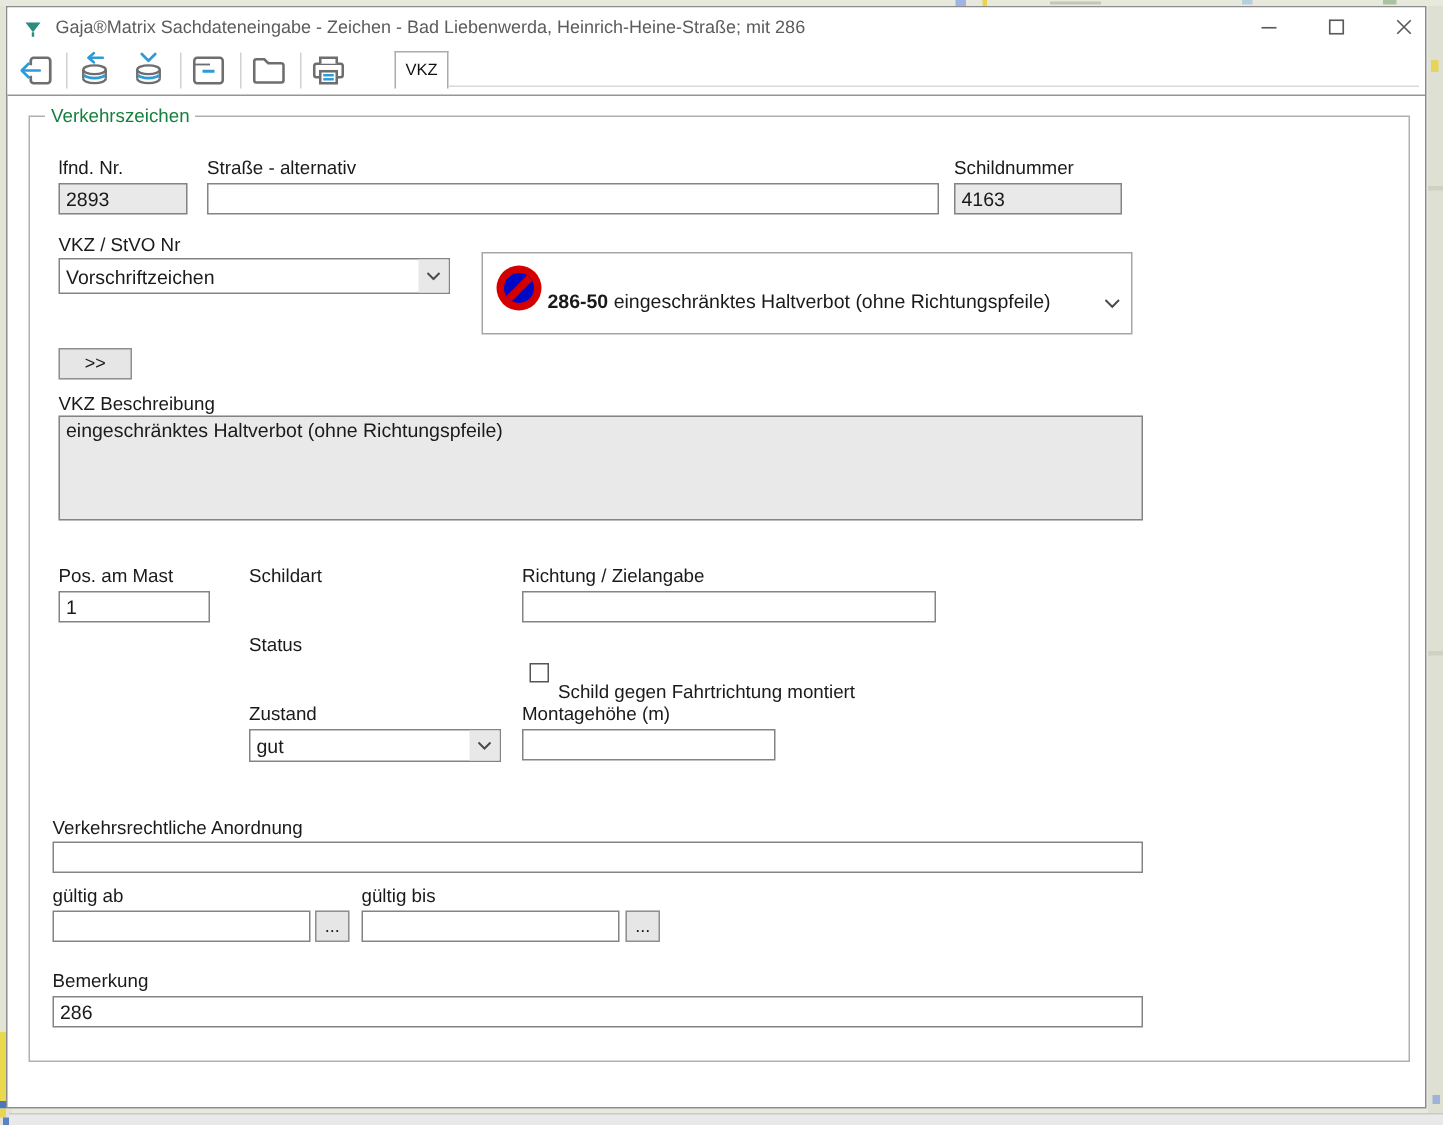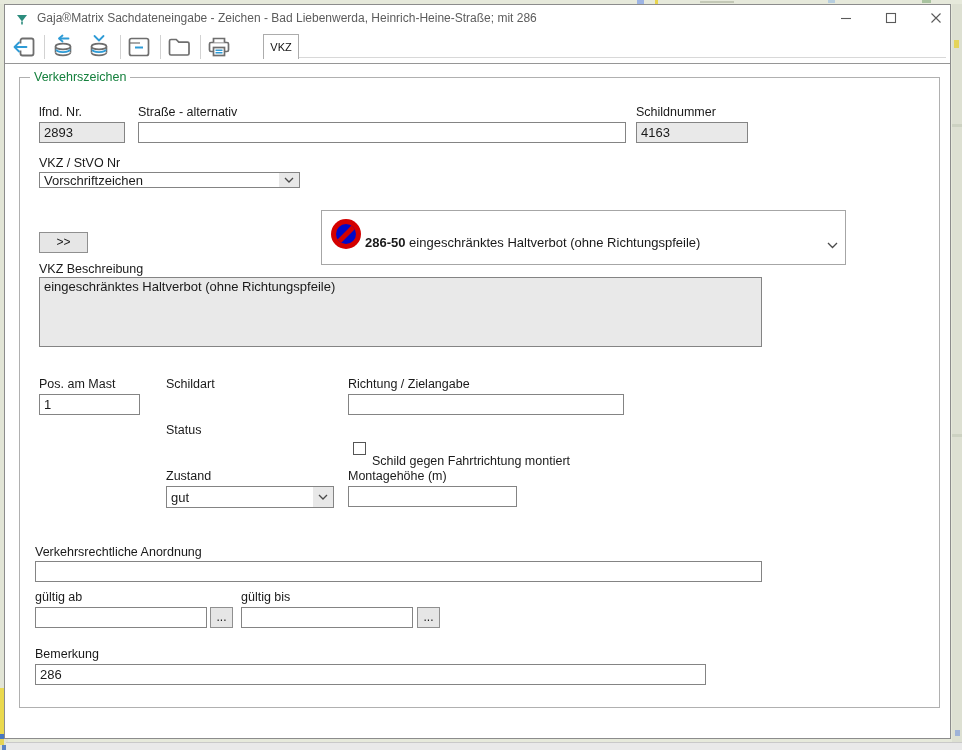--- a/index.html
+++ b/index.html
@@ -44,22 +44,22 @@
   .field.ro { background:#e9e9e9; }
   textarea.field { resize:none; overflow:hidden; line-height:1.25; }
   .combo { position:absolute; border:1px solid #848484; background:#fff; display:flex; align-items:center; }
   .combo-text { flex:1; font-size:13px; color:#1a1a1a; padding:0 4px; white-space:nowrap; overflow:hidden; }
   .combo-btn { width:20px; height:100%; background:#e8e8e8; display:flex; align-items:center; justify-content:center; }
   .btn { position:absolute; background:#e6e6e6; border:1px solid #8f8f8f; font-size:12px; color:#1a1a1a;
          display:flex; align-items:center; justify-content:center; padding-bottom:2px; }
   .checkbox { position:absolute; width:13px; height:13px; border:1px solid #555; background:#fff; }
 
   
-  .sign-combo { position:absolute; left:316px; top:163px; width:525px; height:55px;
-                background:#fff; border:1px solid #a6a6a6;margin-top:42px; }
+  .sign-combo { position:absolute; left:316px; top:163px; width:434px; height:55px;
+                background:#fff; border:1px solid #a6a6a6; }
   .sign { position:absolute; left:9px; top:8px; width:30px; height:30px; border-radius:50%;
           background:#d40000; overflow:hidden; }
   .sign-inner { position:absolute; left:5px; top:5px; right:5px; bottom:5px; border-radius:50%;
                 background:#0008c8; overflow:hidden; }
   .sign-stripe { position:absolute; left:50%; top:-25%; width:5px; height:150%;
                  margin-left:-2.5px; background:#d40000; transform:rotate(45deg); }
   .sign-text { position:absolute; left:43px; top:24px; font-size:13px; color:#1a1a1a; white-space:nowrap; }
   .sign-code { font-weight:bold; }
   .sign-chev { position:absolute; right:7px; top:24px; }
 
@@ -182,21 +182,21 @@
   </div>
 
   <span class="lbl" style="left:34px;top:100px;text-align:right;">lfnd. Nr.</span>
   <input class="field ro" style="left: 34px; top: 117px; width: 86px; height: 21px;" readonly="" value="2893">
   <span class="lbl" style="left:133px;top:100px;">Straße - alternativ</span>
   <input class="field" style="left: 133px; top: 117px; width: 488px; height: 21px;" value="">
   <span class="lbl" style="left:631px;top:100px;">Schildnummer</span>
   <input class="field ro" style="left: 631px; top: 117px; width: 112px; height: 21px;" readonly="" value="4163">
 
   <span class="lbl" style="left:34px;top:151px;">VKZ / StVO Nr</span>
-  <div class="combo" style="left:34px;top:167px;width:261px;height:16px;">
+  <div class="combo" style="left:34px;top:167px;width:261px;height:24px;">
     <span class="combo-text">Vorschriftzeichen</span>
     <span class="combo-btn">
       <svg width="10" height="6" viewBox="0 0 10 6">
           <path d="M1 1 L5 5 L9 1" stroke="#4a4a4a" stroke-width="1.3" fill="none"></path>
         </svg>
     </span>
   </div>
 
   <div class="sign-combo">
     <span class="sign">
@@ -251,15 +251,15 @@
 
   <span class="lbl" style="left:30px;top:585px;">gültig ab</span>
   <input class="field" style="left: 30px; top: 602px; width: 172px; height: 21px;" value="">
   <button class="btn" style="left:205px;top:602px;width:23px;height:21px;">...</button>
 
   <span class="lbl" style="left:236px;top:585px;">gültig bis</span>
   <input class="field" style="left: 236px; top: 602px; width: 172px; height: 21px;" value="">
   <button class="btn" style="left:412px;top:602px;width:23px;height:21px;">...</button>
 
   <span class="lbl" style="left:30px;top:642px;">Bemerkung</span>
-  <input class="field" style="left: 30px; top: 659px; width: 671px; height: 21px;" value="286">
+  <input class="field" style="left: 30px; top: 659px; width: 727px; height: 21px;" value="286">
 
 </div>
 
 </body></html>

